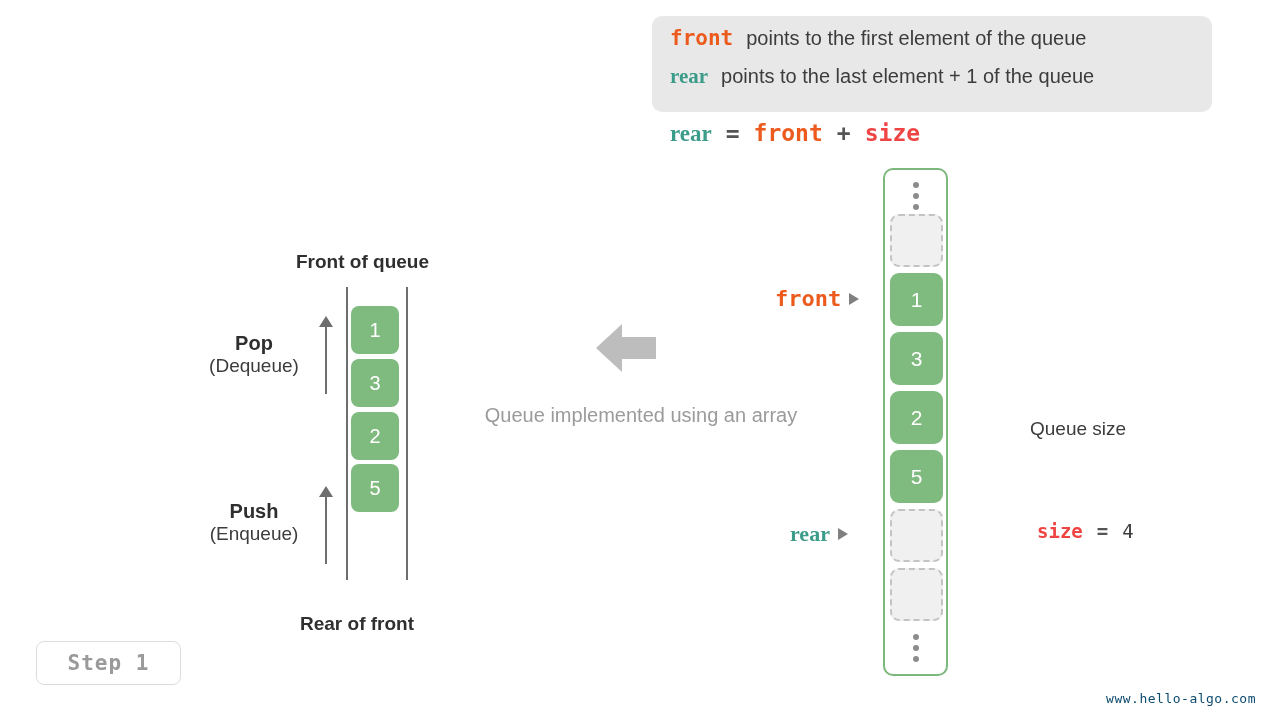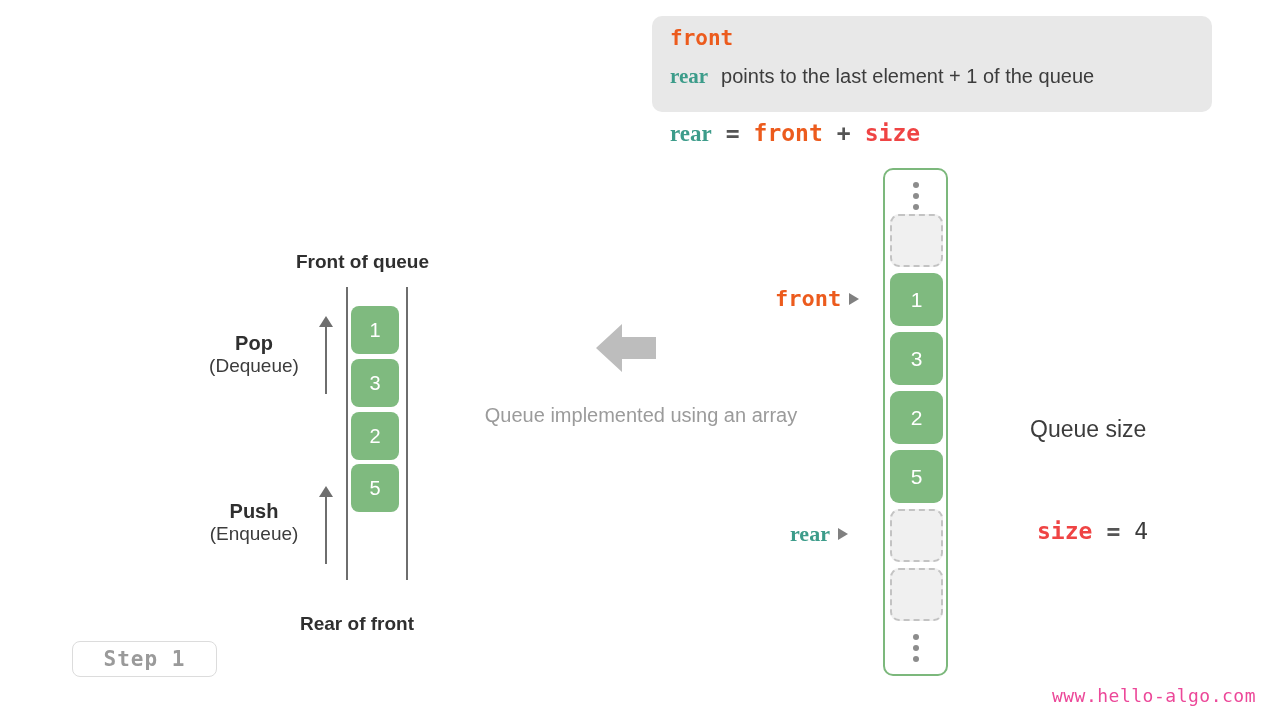--- a/index.html
+++ b/index.html
@@ -124,21 +124,21 @@
     border-top: 6px solid transparent;
     border-bottom: 6px solid transparent;
     border-left: 10px solid #808080;
   }
 
   
   #size-label {
     position: absolute;
     left: 1030px;
     top: 344px;
-    font-size: 23px;
+    font-size: 19px;
     line-height: 34px;
     white-space: pre;
   }
   #size-label .op { color: #555555; }
   #size-label .num { color: #3c3c3c; font-family: "DejaVu Sans Mono","Liberation Mono",monospace; }
 
   
   .vline {
     position: absolute;
     width: 1.5px;
@@ -232,55 +232,55 @@
     font-size: 20px;
     color: #9b9b9b;
   }
 
   
   #step-badge {
     position: absolute;
     left: 36px;
     top: 641px;
     width: 145px;
-    height: 36px;
+    height: 44px;
     border: 1.5px solid #dcdcdc;
     border-radius: 8px;
     display: flex;
     align-items: center;
     justify-content: center;
     font-family: "DejaVu Sans Mono", "Liberation Mono", monospace;
     font-weight: bold;
     font-size: 21px;
     color: #9a9a9a;
     letter-spacing: 1px;
     box-sizing: border-box;
-    margin-left: 36px;
   }
 
   
   #watermark {
     position: absolute;
     right: 24px;
     bottom: 14px;
     font-family: "DejaVu Sans Mono", "Liberation Mono", monospace;
-    font-size: 18px;
-    color: #ec4899;
+    font-size: 13px;
+    color: #0c4a6e;
     letter-spacing: 0.5px;
     margin-top: 46px;
   }
 </style>
 </head>
 <body>
 
 <div id="canvas">
 
   <div id="legend-box">
     <div class="legend-line">
       <span class="mono kw-front">front</span>
+      <span class="legend-desc">points to the first element of the queue</span>
     </div>
     <div class="legend-line">
       <span class="mono kw-rear">rear</span>
       <span class="legend-desc">points to the last element + 1 of the queue</span>
     </div>
   </div>
 
   <div id="formula" class="mono"><span class="kw-rear" style="padding: 0px 7px 0px 0px;">rear</span><span class="op" style="padding: 0px 7px;">=</span><span class="kw-front" style="padding: 0px 7px;">front</span><span class="op" style="padding: 0px 7px;">+</span><span class="kw-size" style="padding: 0px 7px;">size</span></div>
 
   <div id="array-container">

